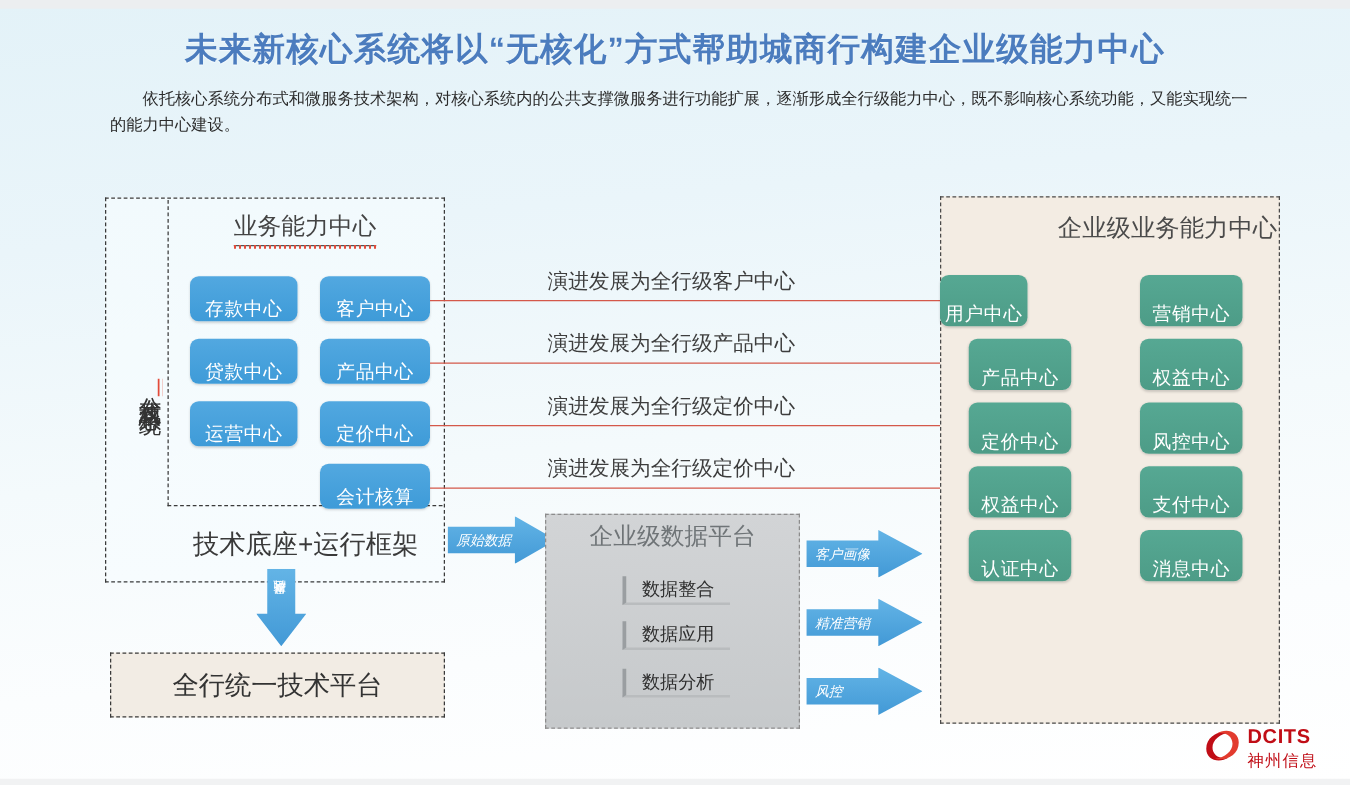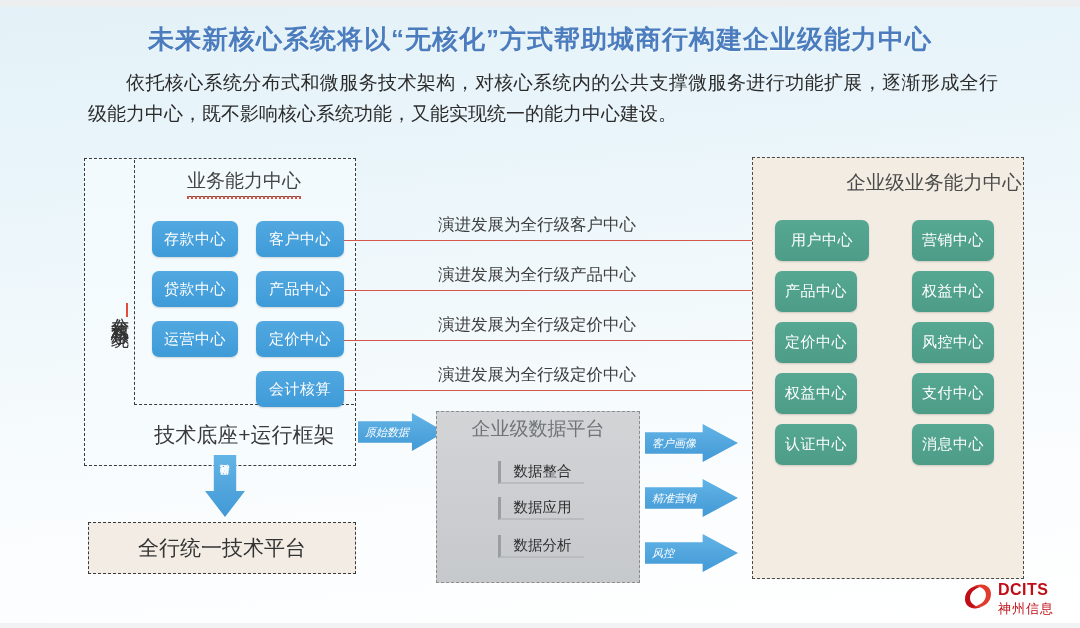--- a/index.html
+++ b/index.html
@@ -17,21 +17,21 @@
   .botstrip{position:absolute;left:0;bottom:0;width:1080px;height:5px;background:#f1f2f3;}
 
   
   .title{
     position:absolute;left:0;top:22px;width:1080px;text-align:center;
     font-size:26px;font-weight:bold;color:#4b7cbe;letter-spacing:1px;
     text-shadow:0 1px 1px rgba(255,255,255,.7);
   }
   .subtitle{
     position:absolute;left:88px;top:68px;width:910px;
-    font-size:19px;color:#2b2b2b;line-height:1.62;text-align:justify;text-indent:2em;
+    font-size:13px;color:#2b2b2b;line-height:1.62;text-align:justify;text-indent:2em;
   }
 
   
   .core-frame{
     position:absolute;left:84px;top:158px;width:272px;height:308px;
     border:1.5px dashed #3a3a3a;box-sizing:border-box;
     background:linear-gradient(180deg,#f2fafd 0%,#f7fcfe 100%);
   }
   .core-vert-label{
     position:absolute;left:86px;top:215px;width:44px;
@@ -63,21 +63,21 @@
   }
   .tech-base{
     position:absolute;left:134px;top:406px;width:221px;height:58px;
     display:flex;align-items:center;justify-content:center;
     font-size:21px;color:#3a3a3a;
   }
 
   
   .cap{
     position:absolute;border-radius:7px;color:#fff;
-    display:flex;align-items:center;justify-content:center;
+    display:flex;align-items:flex-end;justify-content:center;
     font-size:15px;letter-spacing:.5px;
     box-shadow:0 1px 2px rgba(0,0,0,.16);
   }
   .cap.blue{background:linear-gradient(180deg,#52a8e0 0%,#3e9bd8 100%);}
   .cap.green{background:linear-gradient(180deg,#56a893 0%,#4d9c87 100%);}
 
   
   .ent-frame{
     position:absolute;left:752px;top:157px;width:272px;height:422px;
     border:1.5px dashed #4a4a4a;box-sizing:border-box;background:#f3ece3;
@@ -206,21 +206,21 @@
   <div class="evo-line" style="left:344px;top:340px;width:418px;"></div>
   <div class="evo-head" style="left:760px;top:336.5px;"></div>
 
   <div class="evo-label" style="left:438px;top:364px;">演进发展为全行级定价中心</div>
   <div class="evo-line" style="left:344px;top:390px;width:418px;"></div>
   <div class="evo-head" style="left:760px;top:386.5px;"></div>
 
   <div class="ent-frame"></div>
   <div class="ent-title">企业级业务能力中心</div>
 
-  <div class="cap green" style="left:775px;top:220px;width:94px;height:41px;">
+  <div class="cap green" style="left:752px;top:220px;width:70px;height:41px;">
       <span>用户中心</span>
     </div>
   <div class="cap green" style="left:775px;top:271px;width:82px;height:41px;">
       <span>产品中心</span>
     </div>
   <div class="cap green" style="left:775px;top:322px;width:82px;height:41px;">
       <span>定价中心</span>
     </div>
   <div class="cap green" style="left:775px;top:373px;width:82px;height:41px;">
       <span>权益中心</span>

